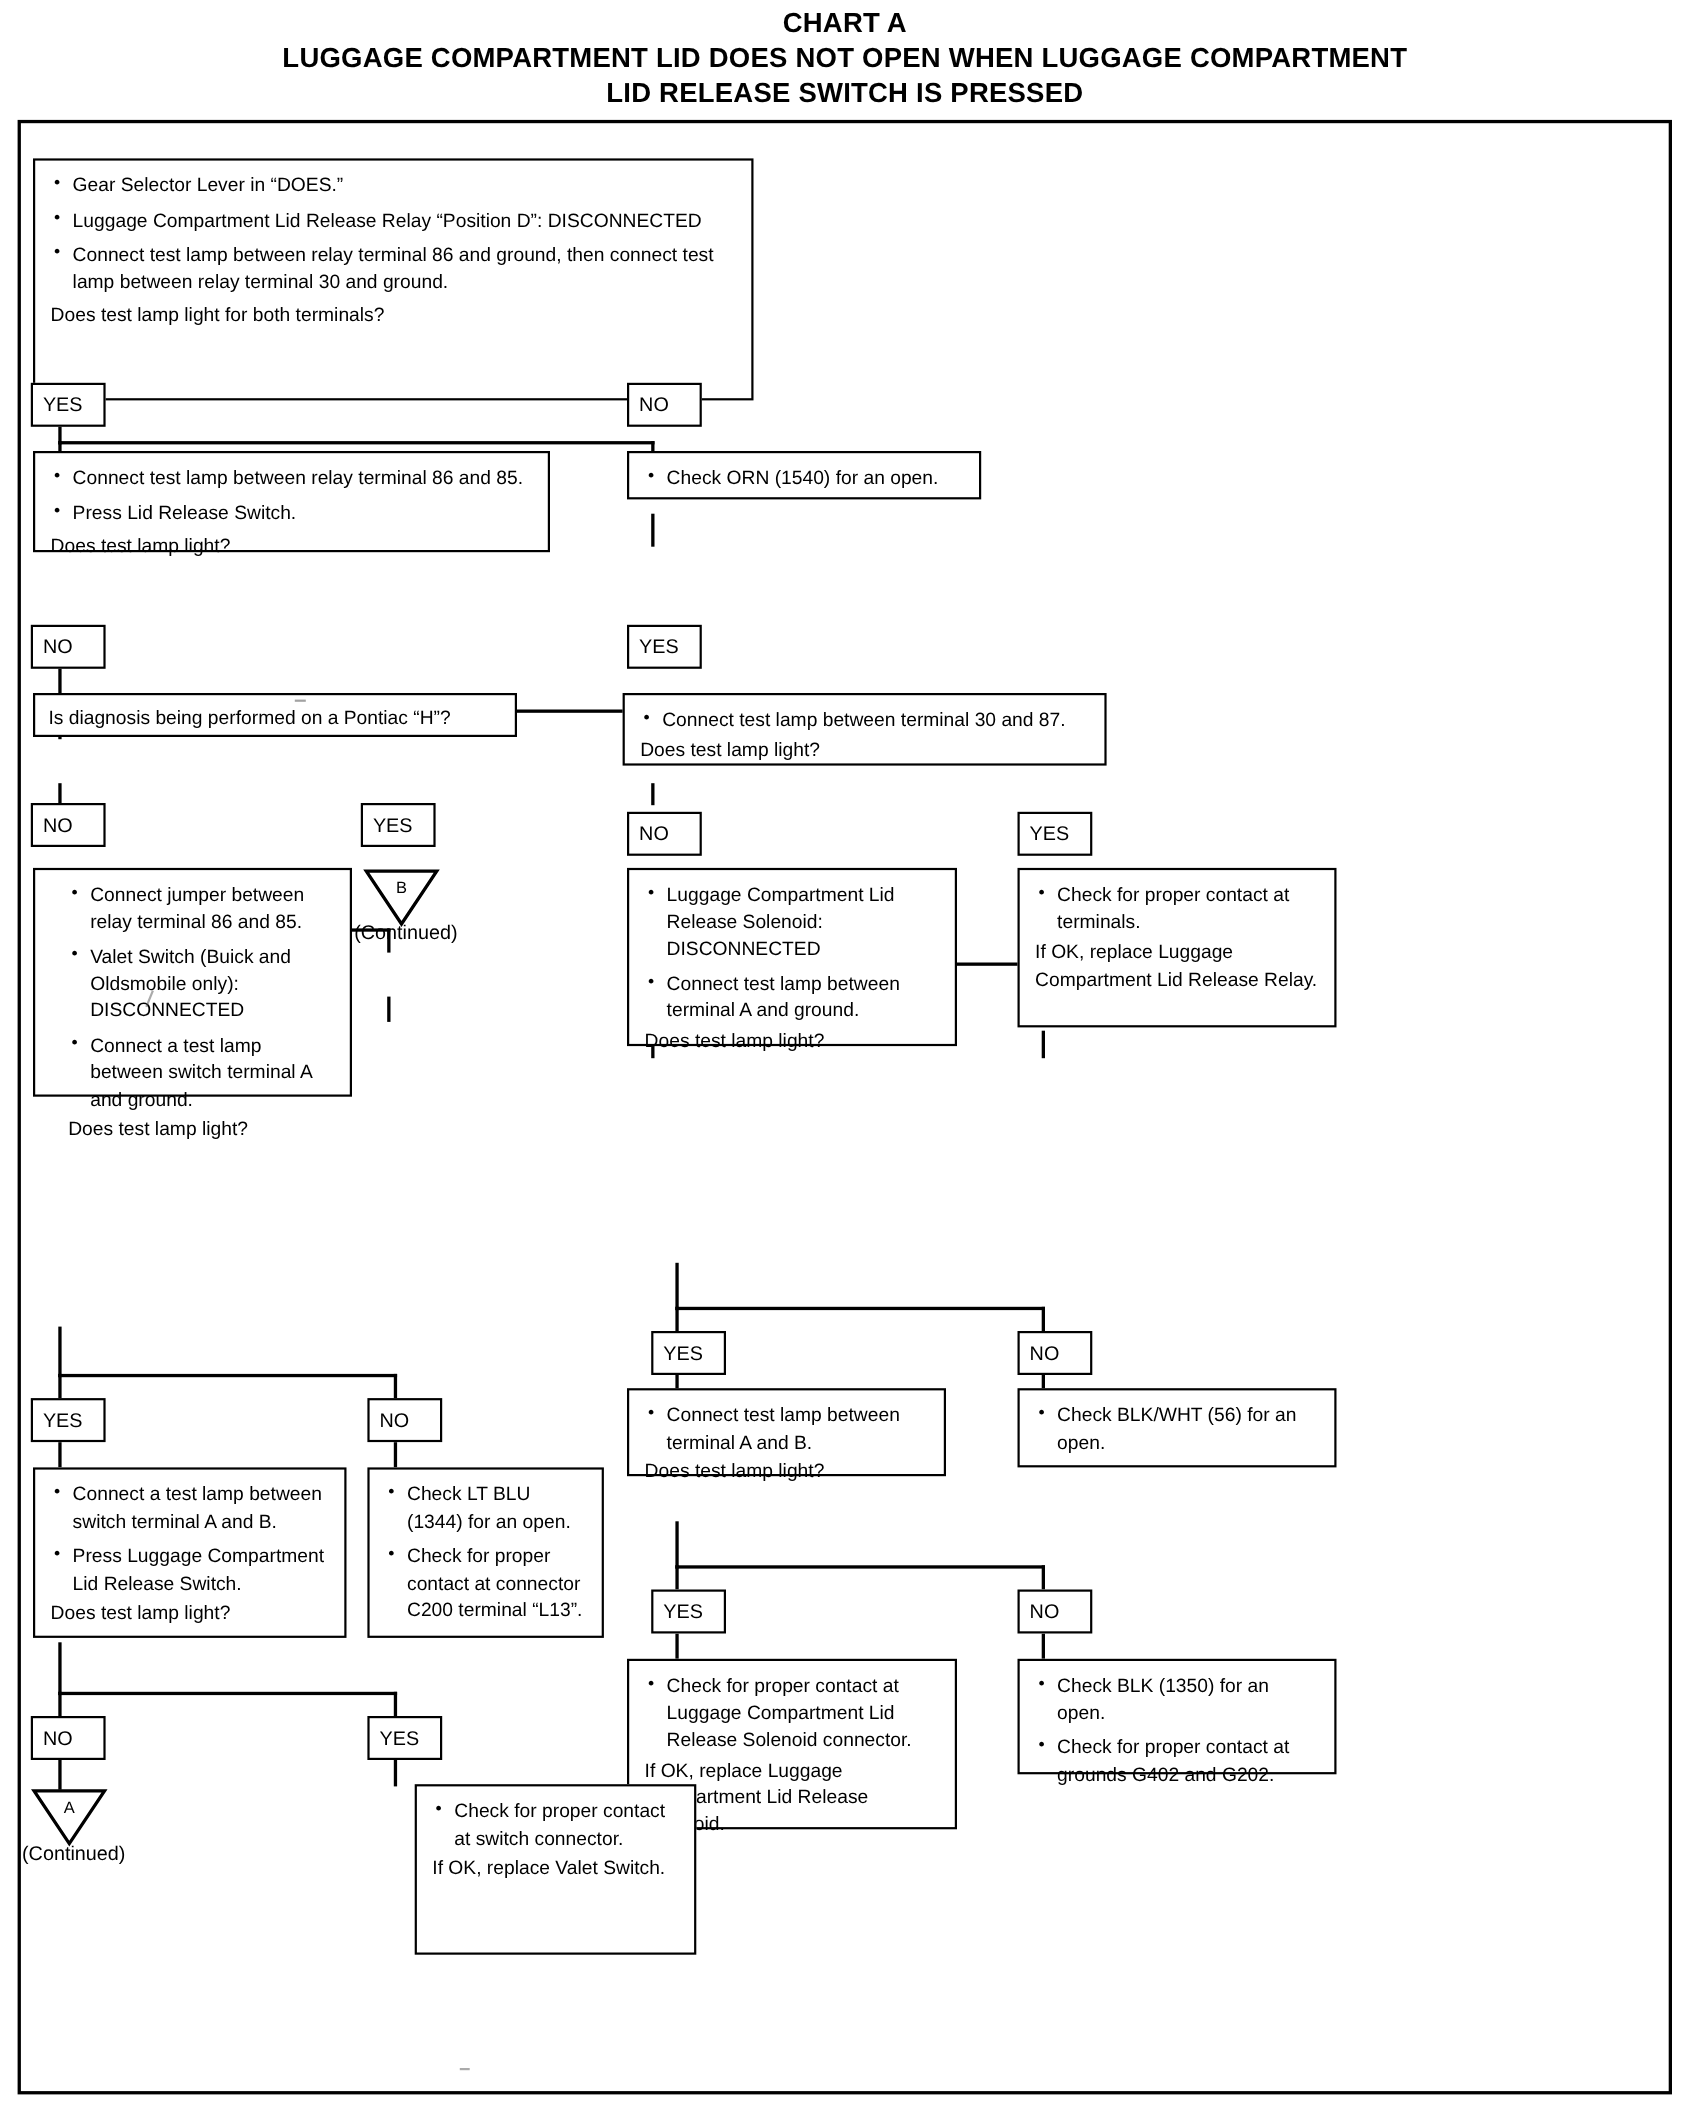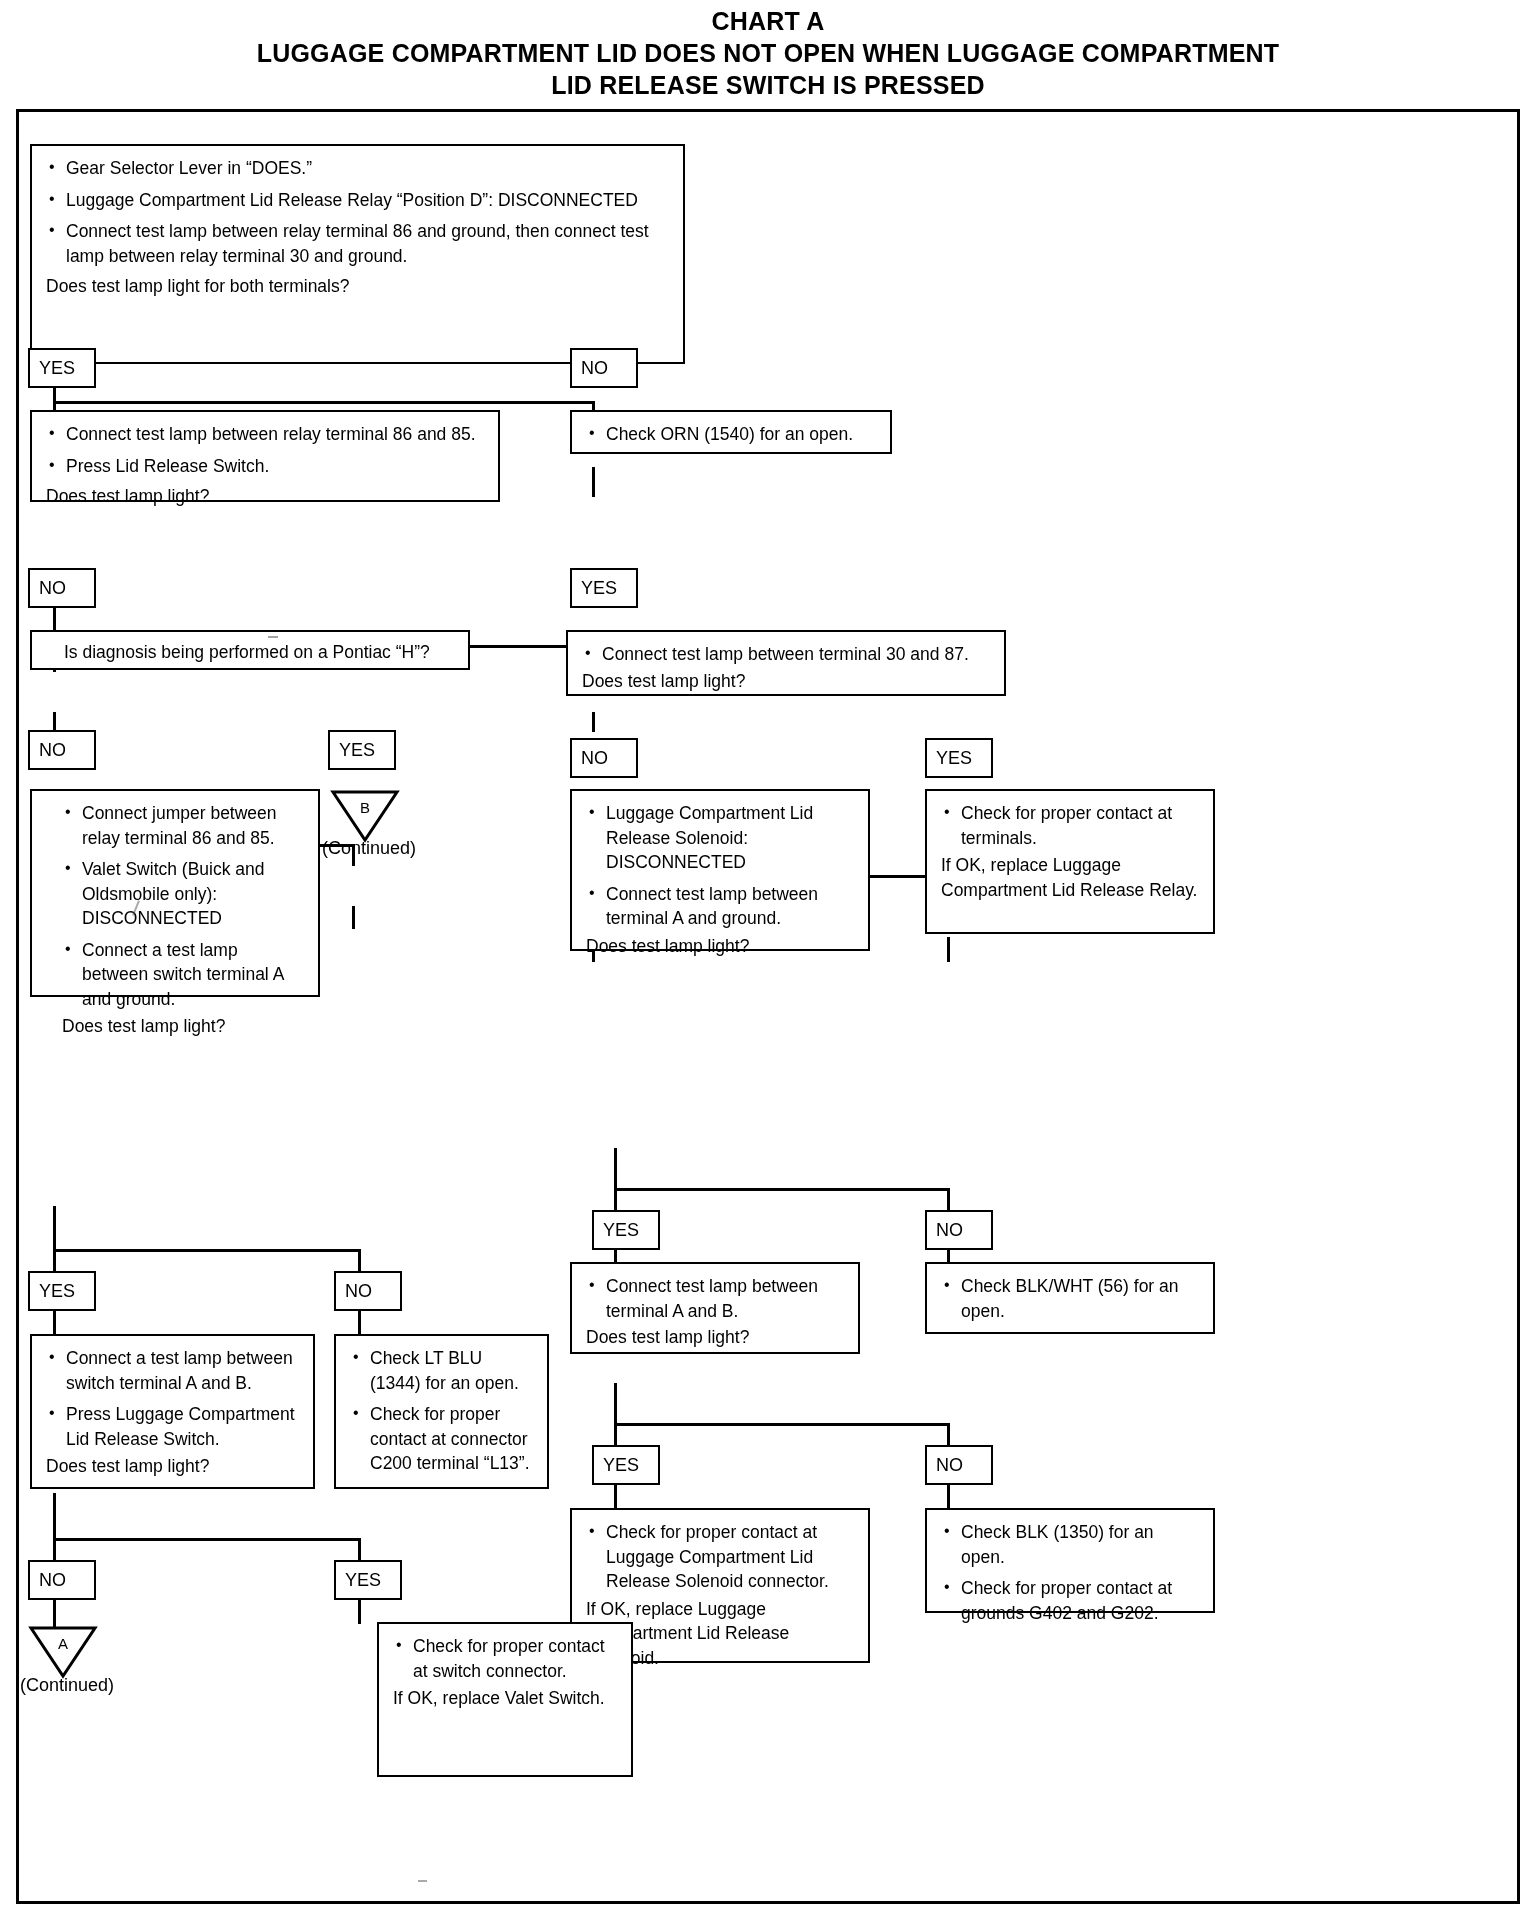--- a/index.html
+++ b/index.html
@@ -175,21 +175,21 @@
   </div>
 
   <div class="ynbox" style="left:28px;top:568px;">
     <span>NO</span>
   </div>
 
   <div class="ynbox" style="left:570px;top:568px;">
     <span>YES</span>
   </div>
 
-  <div class="node" style="left:30px;top:630px;width:440px;height:40px;padding-left:20px;">
+  <div class="node" style="left:30px;top:630px;width:440px;height:40px;">
     <div class="pad" style="padding:8px 12px;">
       <p class="plain">Is diagnosis being performed on a Pontiac “H”?</p>
     </div>
   </div>
 
   <div class="node" style="left:566px;top:630px;width:440px;height:66px;">
     <div class="pad">
       <ul class="bl">
         <li>Connect test lamp between terminal 30 and 87.</li>
       </ul>
@@ -252,21 +252,21 @@
   </div>
 
   <div class="ynbox" style="left:592px;top:1210px;">
     <span>YES</span>
   </div>
 
   <div class="ynbox" style="left:925px;top:1210px;">
     <span>NO</span>
   </div>
 
-  <div class="node" style="left:570px;top:1262px;width:290px;height:92px;">
+  <div class="node" style="left:570px;top:1262px;width:290px;height:80px;">
     <div class="pad">
       <ul class="bl">
         <li>Connect test lamp between terminal A and B.</li>
       </ul>
       <p class="tail" style="margin-top:2px;">Does test lamp light?</p>
     </div>
   </div>
 
   <div class="node" style="left:925px;top:1262px;width:290px;height:72px;">
     <div class="pad">

